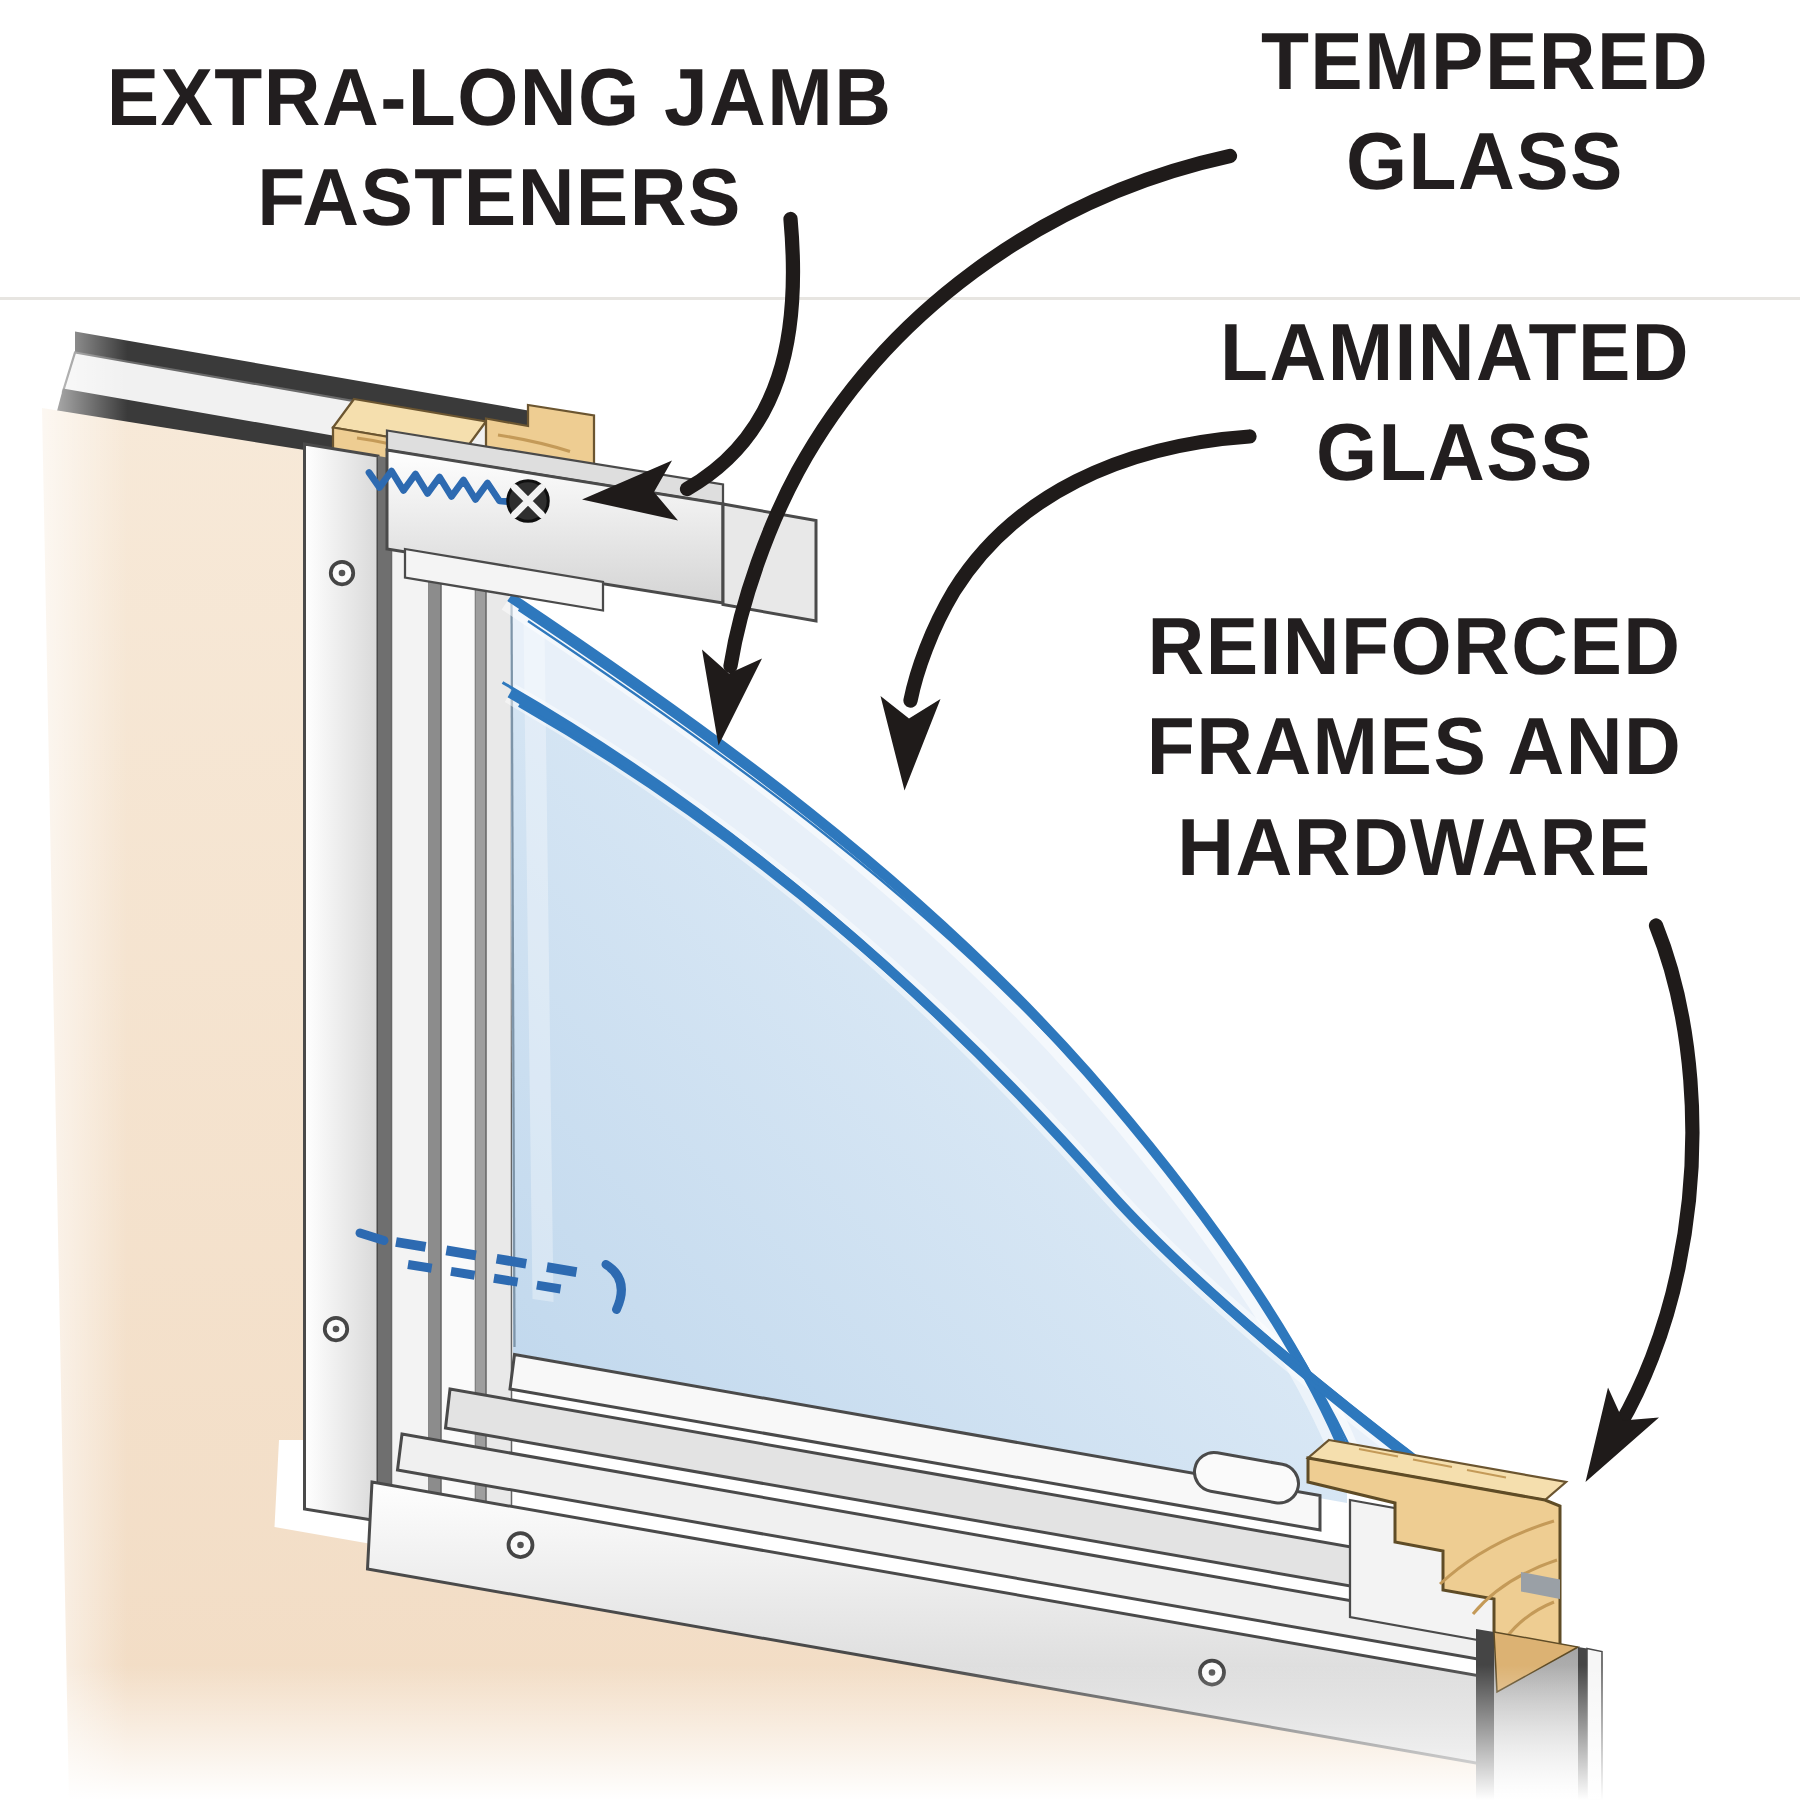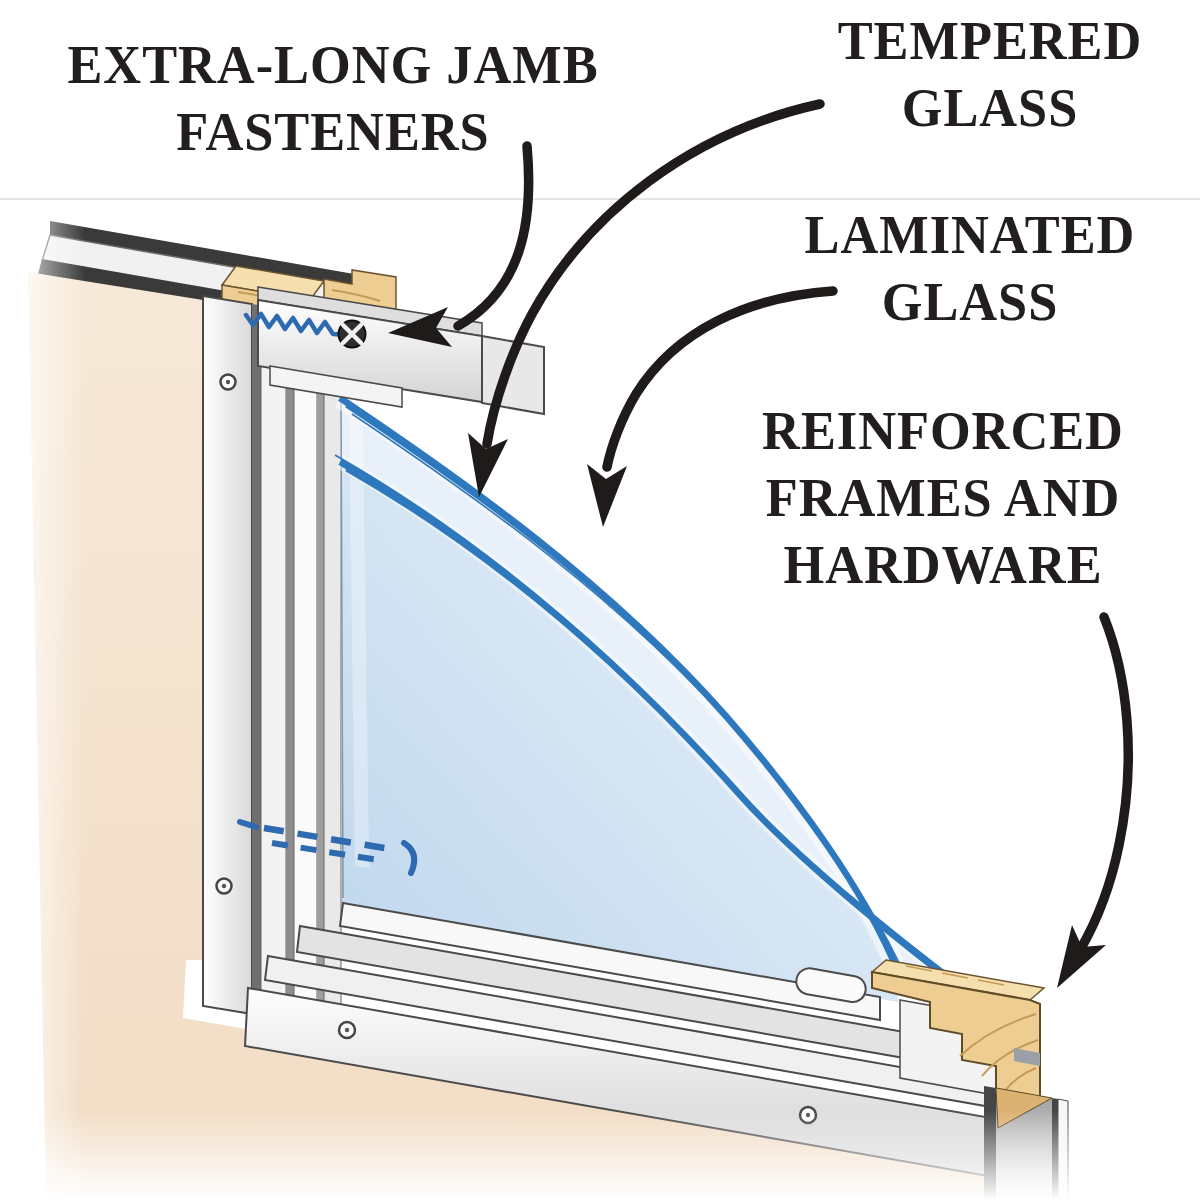--- a/index.html
+++ b/index.html
@@ -1,18 +1,18 @@
 <!DOCTYPE html>
 <html style="--ink: #221e1f; --arrow: #1f1b1a; --divider: #e7e5e1; --wall-1: #f7e9d8; --wall-2: #f2dcc4; --wood: #eecd92; --wood-light: #f5dfae; --wood-dark: #dcb273; --wood-line: #6b5530; --grain: #c49a58; --outline: #4a4a4a; --dark-strip: #3a3a3a; --glass-hi: #eff6fc; --glass-lo: #bed6ec; --glass-band: #e8f0f9; --glass-edge: #2e78bd; --fastener-blue: #2d6ab1;"><head>
 <meta charset="utf-8">
 <style>
   html,body{margin:0;padding:0;background:#ffffff;}
   .stage{
     position:relative;width:1200px;height:1200px;overflow:hidden;
-    background:#ffffff;font-family:Liberation Serif, serif;
+    background:#ffffff;font-family:Liberation Sans, sans-serif;
   }
   .page-rule{
     position:absolute;left:0;top:198px;width:1200px;height:2px;
     background:var(--divider,#e7e5e1);
   }
   .diagram-svg{position:absolute;left:0;top:0;width:1200px;height:1200px;}
   .label{
     position:absolute;color:var(--ink,#221e1f);
     font-weight:700;font-size:54px;line-height:67px;letter-spacing:1px;
     text-align:center;white-space:nowrap;transform:scaleX(.97);

